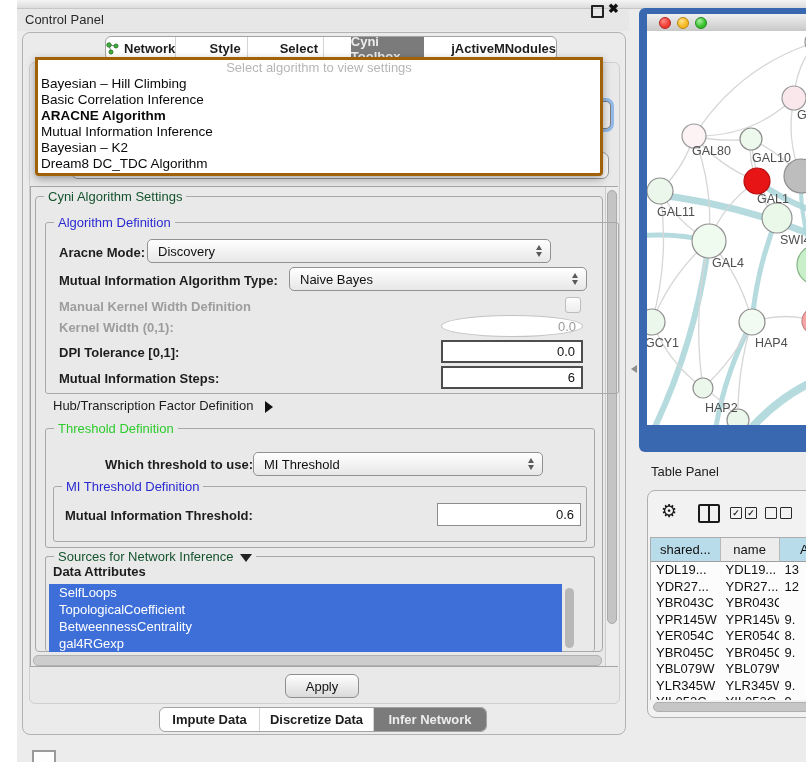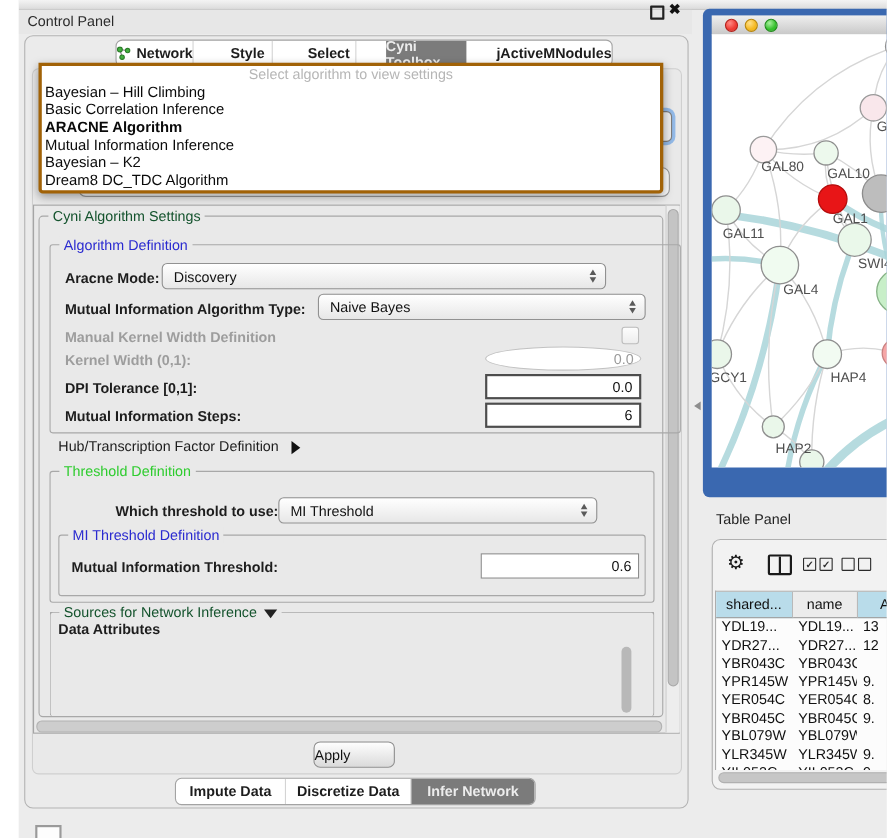--- a/index.html
+++ b/index.html
@@ -54,21 +54,21 @@
   
   .scrollpane{position:absolute;left:13px;top:186px;width:588px;height:481px;border:1px solid #a5a5a5;background:#e9e9e9;box-sizing:border-box;}
   .vsb-track{position:absolute;left:588px;top:187px;width:12px;height:479px;background:#ededed;border-left:1px solid #cdcdcd;}
   .vsb-thumb{position:absolute;left:590px;top:190px;width:8px;height:432px;background:#c4c4c4;border:1px solid #aaaaaa;border-radius:5px;}
   .hsb-thumb{position:absolute;left:16px;top:655px;width:567px;height:9px;background:#cdcdcd;border:1px solid #b2b2b2;border-radius:5px;}
   
   .attrlist{position:absolute;left:32px;top:584px;width:513px;height:68px;overflow:hidden;}
   .attr{height:17px;line-height:17px;background:#3e6fd8;color:#fff;font-size:13px;padding-left:10px;white-space:nowrap;}
   .list-vsb{position:absolute;left:548px;top:588px;width:9px;height:60px;background:#b8b8b8;border-radius:5px;}
   .btn{position:absolute;border:1px solid #8f8f8f;border-radius:6px;background:linear-gradient(#fefefe,#dadada);
-       font-size:13px;color:#111;display:flex;align-items:center;justify-content:flex-start;}
+       font-size:13px;color:#111;display:flex;align-items:center;justify-content:center;}
   .expander-tri-right{display:inline-block;width:0;height:0;border-top:6px solid transparent;border-bottom:6px solid transparent;border-left:8px solid #111;vertical-align:middle;margin-left:8px;}
   .expander-tri-down{display:inline-block;width:0;height:0;border-left:6px solid transparent;border-right:6px solid transparent;border-top:8px solid #222;vertical-align:middle;margin-left:6px;}
   .divider-arrow{position:absolute;left:614px;top:365px;width:0;height:0;border-top:4px solid transparent;border-bottom:4px solid transparent;border-right:6px solid #8d8d8d;}
   
   .net-frame{position:absolute;left:622px;top:8px;width:192px;height:444px;background:#3a68b0;border-radius:6px;}
   .net-titlebar{position:absolute;left:630px;top:14px;width:184px;height:17px;background:linear-gradient(#efefef,#c9c9c9);border-bottom:1px solid #9a9a9a;}
   .light{position:absolute;top:2.5px;width:12px;height:12px;border-radius:50%;box-sizing:border-box;}
   .light.red{left:12px;background:radial-gradient(circle at 35% 30%,#ff8a84,#ef3b33 60%);border:1px solid #b4221c;}
   .light.yellow{left:30px;background:radial-gradient(circle at 35% 30%,#ffe08a,#f5b81f 60%);border:1px solid #b8860b;}
   .light.green{left:48px;background:radial-gradient(circle at 35% 30%,#a9f09e,#35c02c 60%);border:1px solid #1f8a1a;}
@@ -223,20 +223,26 @@
   <div class="tf mid" style="left:420px;top:503px;width:144px;height:23px;">
     <span>0.6</span>
   </div>
 
   <div class="fs" style="left:28px;top:556px;width:548px;height:94px;border-bottom:none;">
     <span class="legend black">
       <span>Sources for Network Inference</span><span class="expander-tri-down"></span>
     </span>
   </div>
   <div class="lbl b" style="left:36px;top:564px;">Data Attributes</div>
+  <div class="attrlist" id="attr-list">
+      <div class="attr">SelfLoops</div>
+      <div class="attr">TopologicalCoefficient</div>
+      <div class="attr">BetweennessCentrality</div>
+      <div class="attr">gal4RGexp</div>
+    </div>
   <div class="list-vsb"></div>
 
   <div class="btn" style="left:268px;top:674px;width:72px;height:22px;">
     <span>Apply</span>
   </div>
 
   <div class="tabgroup" style="left:142px;top:707px;width:326px;height:23px;">
     <div class="tab" style="width:100px;">
       <span>Impute Data</span>
     </div>

